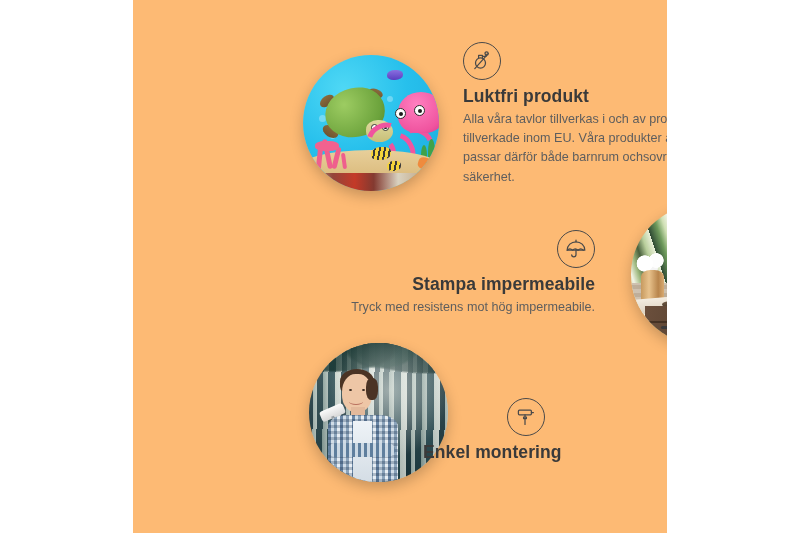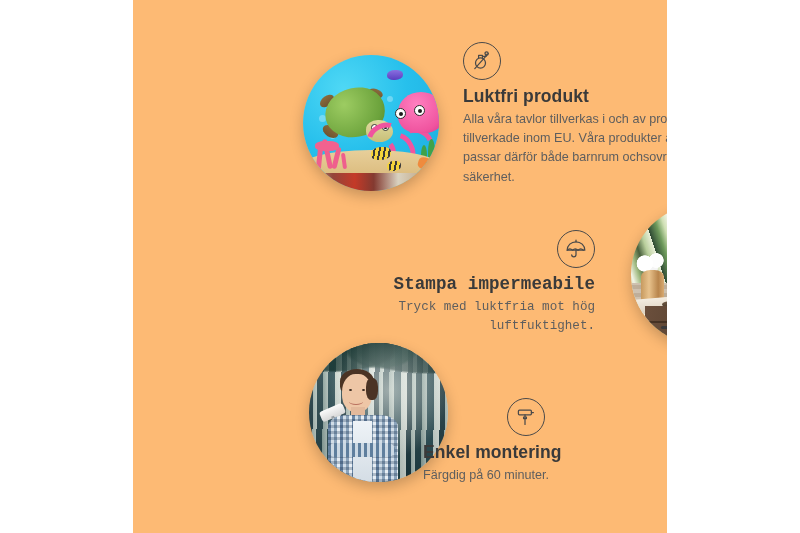--- a/index.html
+++ b/index.html
@@ -61,21 +61,21 @@
     font-size: 12.6px;
     color: #5e5e5e;
     line-height: 1.52;
   }
 
   
   #feature-1 { left: 330px; top: 42px; width: 290px; text-align: left; }
   #feature-1 .feature-icon { margin-left: 0; }
 
   
-  #feature-2 { left: 180px; top: 230px; width: 282px; text-align: right; font-family: Liberation Mono, monospace; }
+  #feature-2 { left: 180px; top: 230px; width: 282px; text-align: right; }
   #feature-2 .feature-icon { margin-left: auto; margin-right: 0; }
 
   
   #feature-3 { left: 290px; top: 398px; width: 205px; text-align: left; }
   #feature-3 .feature-icon { margin-left: auto; margin-right: auto; }
 
   
   .photo-circle {
     position: absolute;
     border-radius: 50%;
@@ -396,21 +396,21 @@
     <div class="feature" id="feature-2">
       <div class="feature-icon">
         <svg width="24" height="24" viewBox="0 0 24 24" fill="none" stroke="#4a4a4a" stroke-width="1.25" stroke-linecap="round" stroke-linejoin="round">
           <path d="M3.2 13.2 C3.2 8.3 7.2 4.8 12 4.8 C16.8 4.8 20.8 8.3 20.8 13.2 Z"></path>
           <path d="M3.2 13.2 C5 11.3 6.8 11.3 8.6 13.2 C10.4 11.3 12.2 11.3 14 13.2 C15.8 11.3 17.6 11.3 19.4 13.2"></path>
           <path d="M12 4.8 L12 3.1"></path>
           <path d="M12 12.6 L12 17.6 C12 19 11 19.9 9.8 19.9 C8.6 19.9 7.7 19 7.7 17.8"></path>
         </svg>
       </div>
       <div class="feature-title">Stampa impermeabile</div>
-      <div class="feature-desc">Tryck med luktfria mot hög luftfuktighet.</div>
+      <div class="feature-desc">Tryck med resistens mot hög impermeabile.</div>
     </div>
 
     <div class="photo-circle" id="photo-3">
       <div class="scene">
         <div class="forest-bg"></div>
         <div class="canopy"></div>
         <div class="forest-haze"></div>
 
         <div class="roller-pad"></div>
         <div class="roller-stick"></div>
@@ -432,17 +432,16 @@
     <div class="feature" id="feature-3">
       <div class="feature-icon">
         <svg width="24" height="24" viewBox="0 0 24 24" fill="none" stroke="#4a4a4a" stroke-width="1.25" stroke-linecap="round" stroke-linejoin="round">
           <rect x="4.4" y="5.2" width="13" height="4.6" rx="1"></rect>
           <path d="M17.4 7.5 L19.4 7.5"></path>
           <path d="M11 9.8 L11 12 L9.6 12 L9.6 13.6 L12.4 13.6 L12.4 12 L11 12"></path>
           <path d="M11 13.6 L11 19.4"></path>
         </svg>
       </div>
       <div class="feature-title">Enkel montering</div>
-      <div class="feature-desc">Färgdig på 60 minuter.</div>
     </div>
 
   </div>
 </div>
 
 </body></html>

